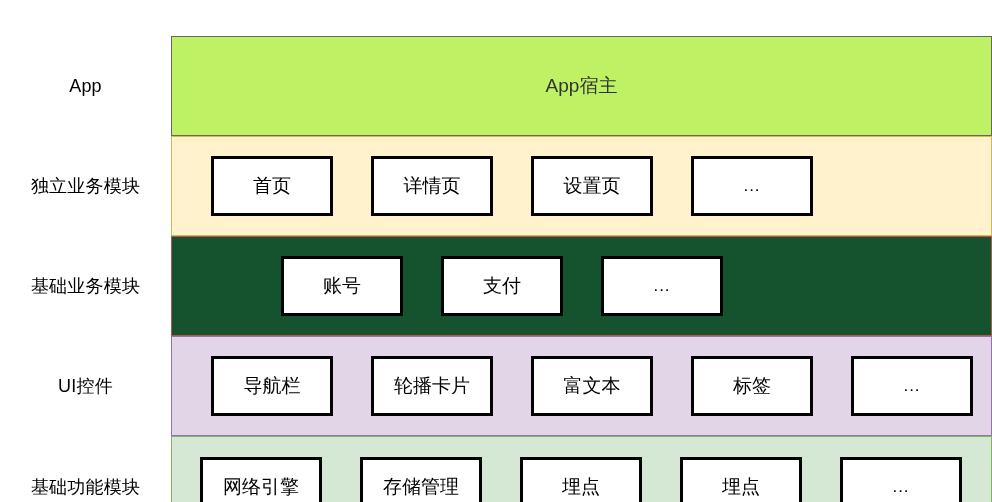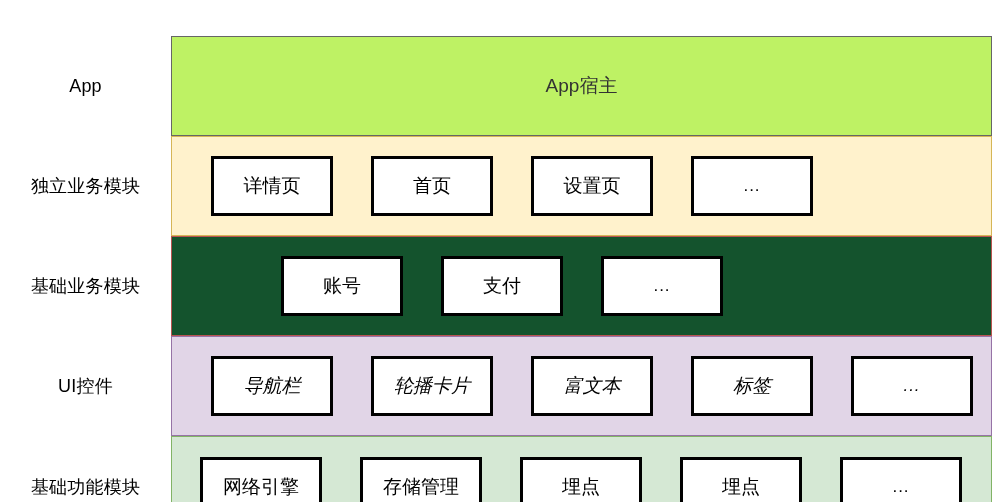--- a/index.html
+++ b/index.html
@@ -61,21 +61,20 @@
     background: #fff2cc;
     border-color: #d6b656;
   }
   .band-basic-business {
     background: #14532d;
     border-color: #b85450;
   }
   .band-ui {
     background: #e1d5e7;
     border-color: #9673a6;
-    font-style: italic;
   }
   .band-foundation {
     background: #d5e8d4;
     border-color: #82b366;
   }
 
   
   .boxes {
     position: absolute;
     top: 0;
@@ -114,22 +113,22 @@
   </div>
   <div class="band band-app" style="top:0px; height:100px;">
     <span class="band-title">App宿主</span>
   </div>
 
   <div class="row-label" style="top:100px; height:100px;">
     <span>独立业务模块</span>
   </div>
   <div class="band band-independent" style="top:100px; height:100px;">
     <div class="boxes" style="left:39px;">
+      <div class="module-box">首页</div>
       <div class="module-box">详情页</div>
-      <div class="module-box">首页</div>
       <div class="module-box">设置页</div>
       <div class="module-box ellipsis">...</div>
     </div>
   </div>
 
   <div class="row-label" style="top:200px; height:100px;">
     <span>基础业务模块</span>
   </div>
   <div class="band band-basic-business" style="top:200px; height:100px;">
     <div class="boxes" style="left:109px;">

